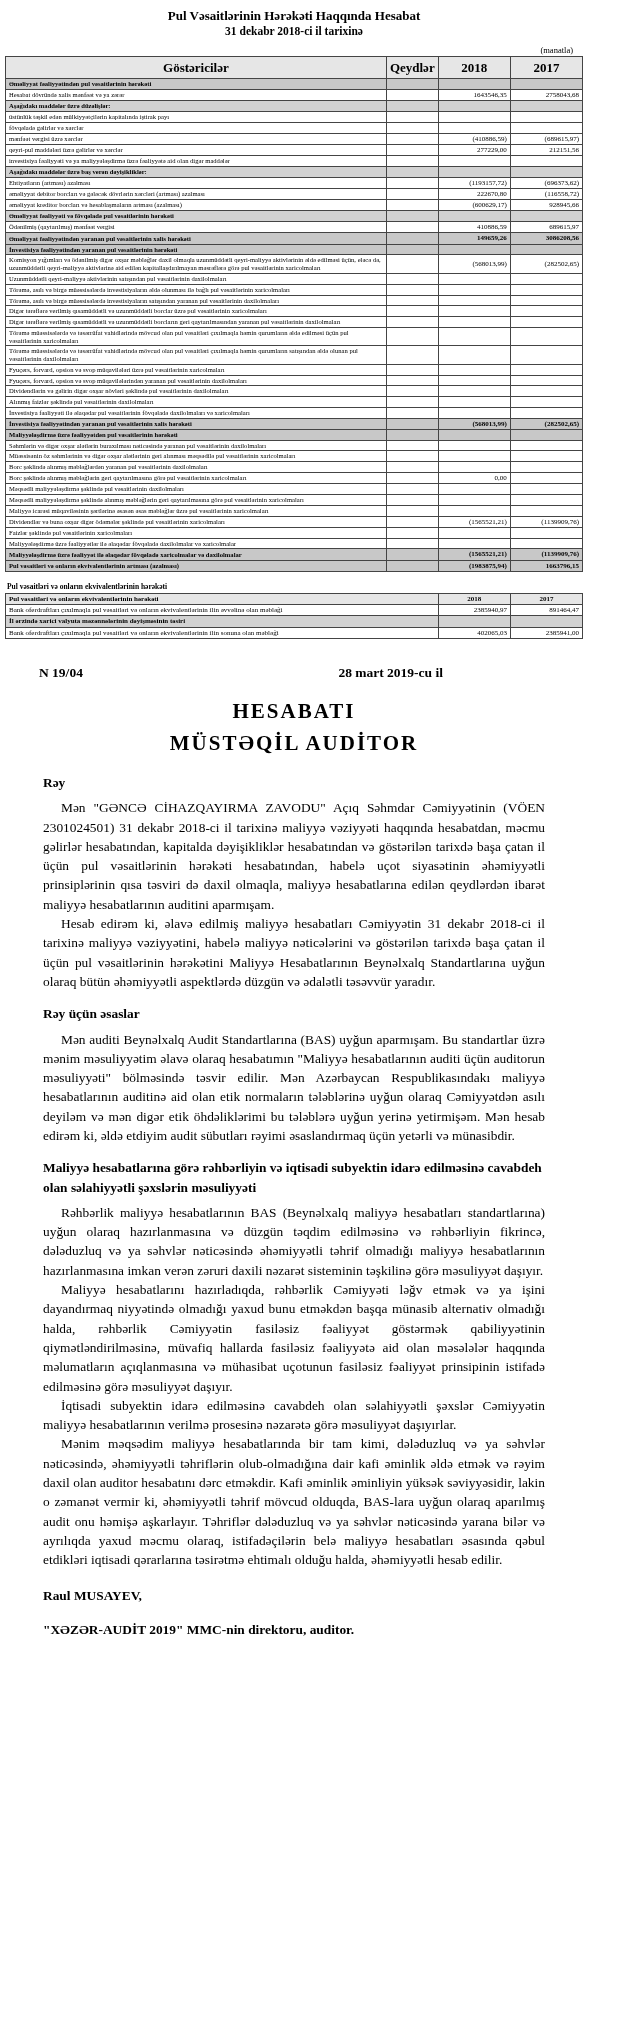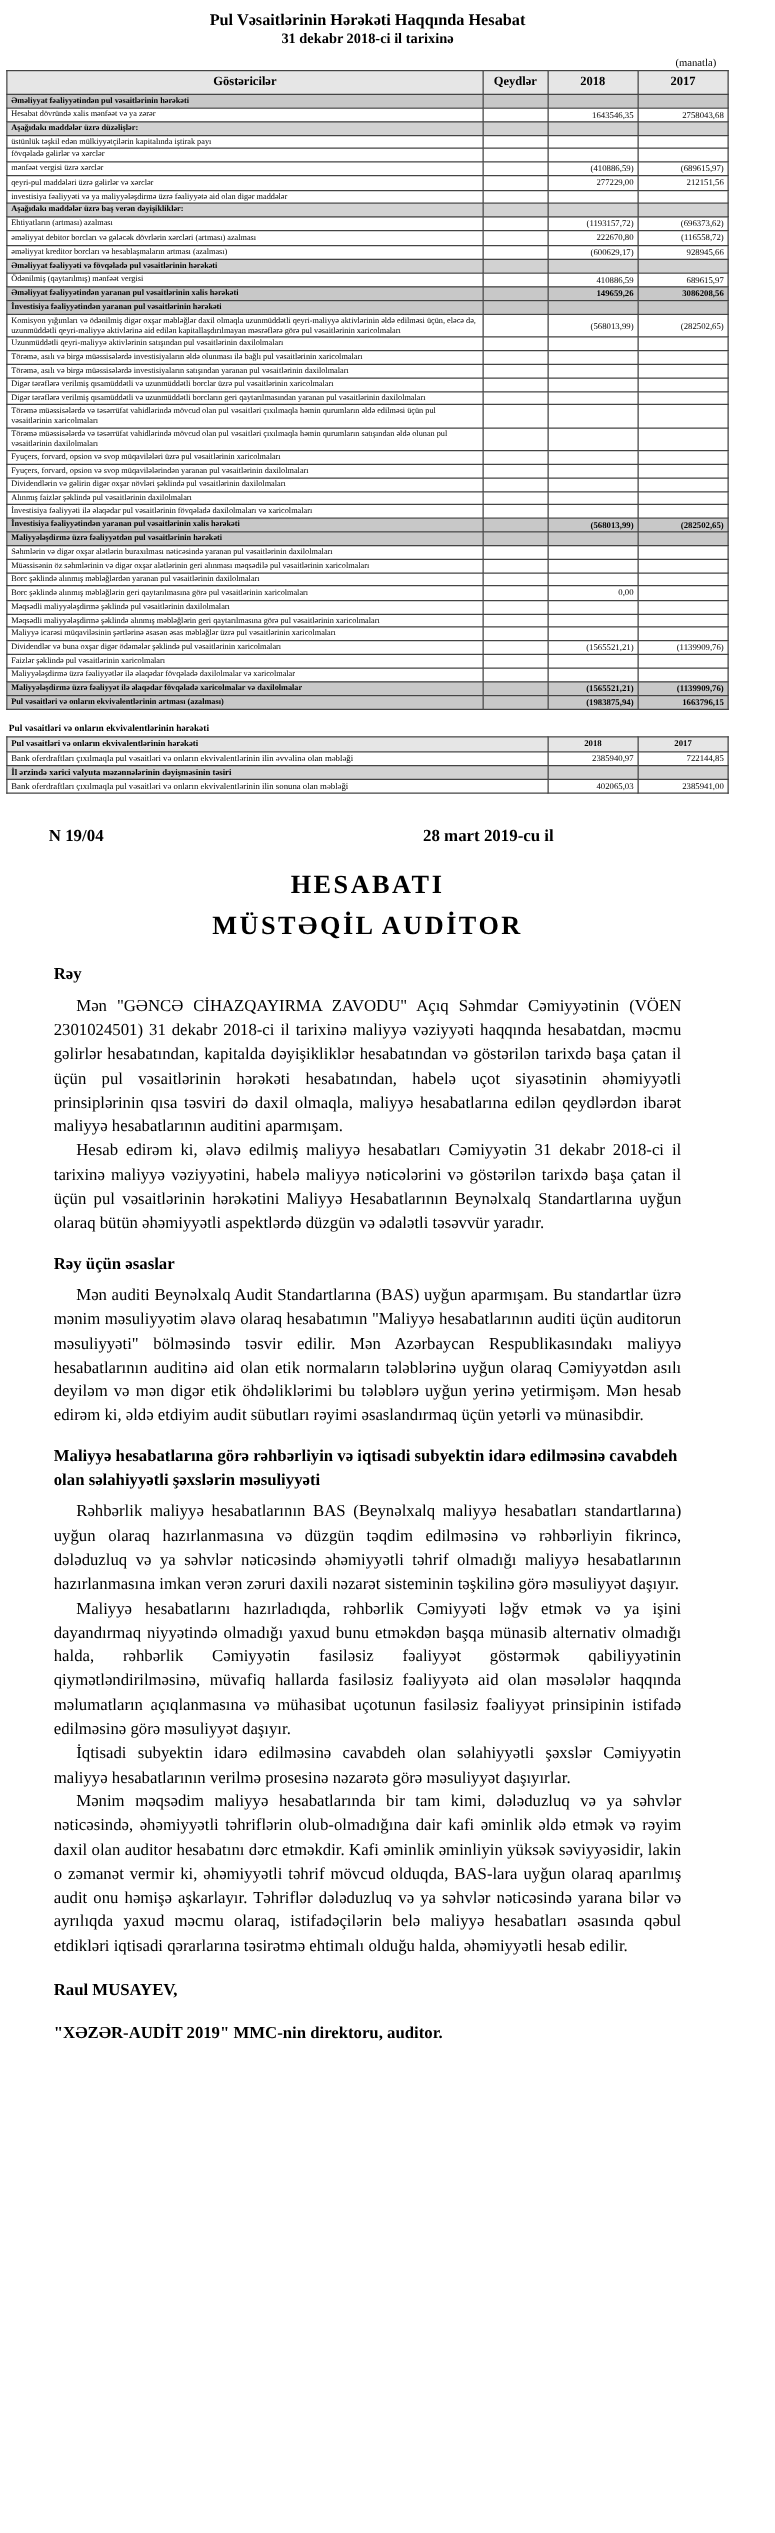--- a/index.html
+++ b/index.html
@@ -13,21 +13,21 @@
   body{width:620px;font-family:"Liberation Serif",serif;color:#000;}
   .page{width:588px;min-height:2026px;background:#fff;padding:8px 5px 14px 5px;}
 
   .doc-title{text-align:center;font-weight:bold;}
   .doc-title .t1{font-size:13px;}
   .doc-title .t2{font-size:11.5px;margin-top:1px;}
   .manat{ text-align:right;font-size:8.5px;padding-right:10px;margin:8px 0 1px 0;}
 
   table{width:100%;border-collapse:collapse;table-layout:fixed;border:1.5px solid var(--border);}
   td,th{border:1px solid #444;padding:1px 3px;vertical-align:middle;font-size:6.6px;line-height:1.18;word-wrap:break-word;}
-  th{font-size:10px;font-weight:bold;text-align:center;background:var(--header-bg);padding:3px 2px;}
+  th{font-size:13px;font-weight:bold;text-align:center;background:var(--header-bg);padding:3px 2px;}
   .c-q{text-align:center;}
   .c-num{text-align:right;font-size:7px;white-space:nowrap;}
   tr.row-section td{background:var(--section-bg);font-weight:bold;}
   tr.row-sub td{background:var(--sub-bg);font-weight:bold;}
   tr.row-total td{background:var(--section-bg);font-weight:bold;}
   tr.row-header2 td{background:var(--header-bg);font-weight:bold;}
   tr.row-header2 td.c-num{text-align:center;font-size:8px;}
 
   .t2-caption{font-size:7.5px;font-weight:bold;margin:10px 0 2px 2px;}
   #t2{margin-bottom:4px;}
@@ -342,21 +342,21 @@
     </colgroup>
     <tbody id="t2-body">
         <tr class="row-header2">
           <td class="c-label">Pul vəsaitləri və onların ekvivalentlərinin hərəkəti</td>
           <td class="c-num">2018</td>
           <td class="c-num">2017</td>
         </tr>
         <tr class="row-item">
           <td class="c-label">Bank oferdraftları çıxılmaqla pul vəsaitləri və onların ekvivalentlərinin ilin əvvəlinə olan məbləği</td>
           <td class="c-num">2385940,97</td>
-          <td class="c-num">722144,85</td>
+          <td class="c-num">891464,47</td>
         </tr>
         <tr class="row-sub">
           <td class="c-label">İl ərzində xarici valyuta məzənnələrinin dəyişməsinin təsiri</td>
           <td class="c-num"></td>
           <td class="c-num"></td>
         </tr>
         <tr class="row-item">
           <td class="c-label">Bank oferdraftları çıxılmaqla pul vəsaitləri və onların ekvivalentlərinin ilin sonuna olan məbləği</td>
           <td class="c-num">402065,03</td>
           <td class="c-num">2385941,00</td>

